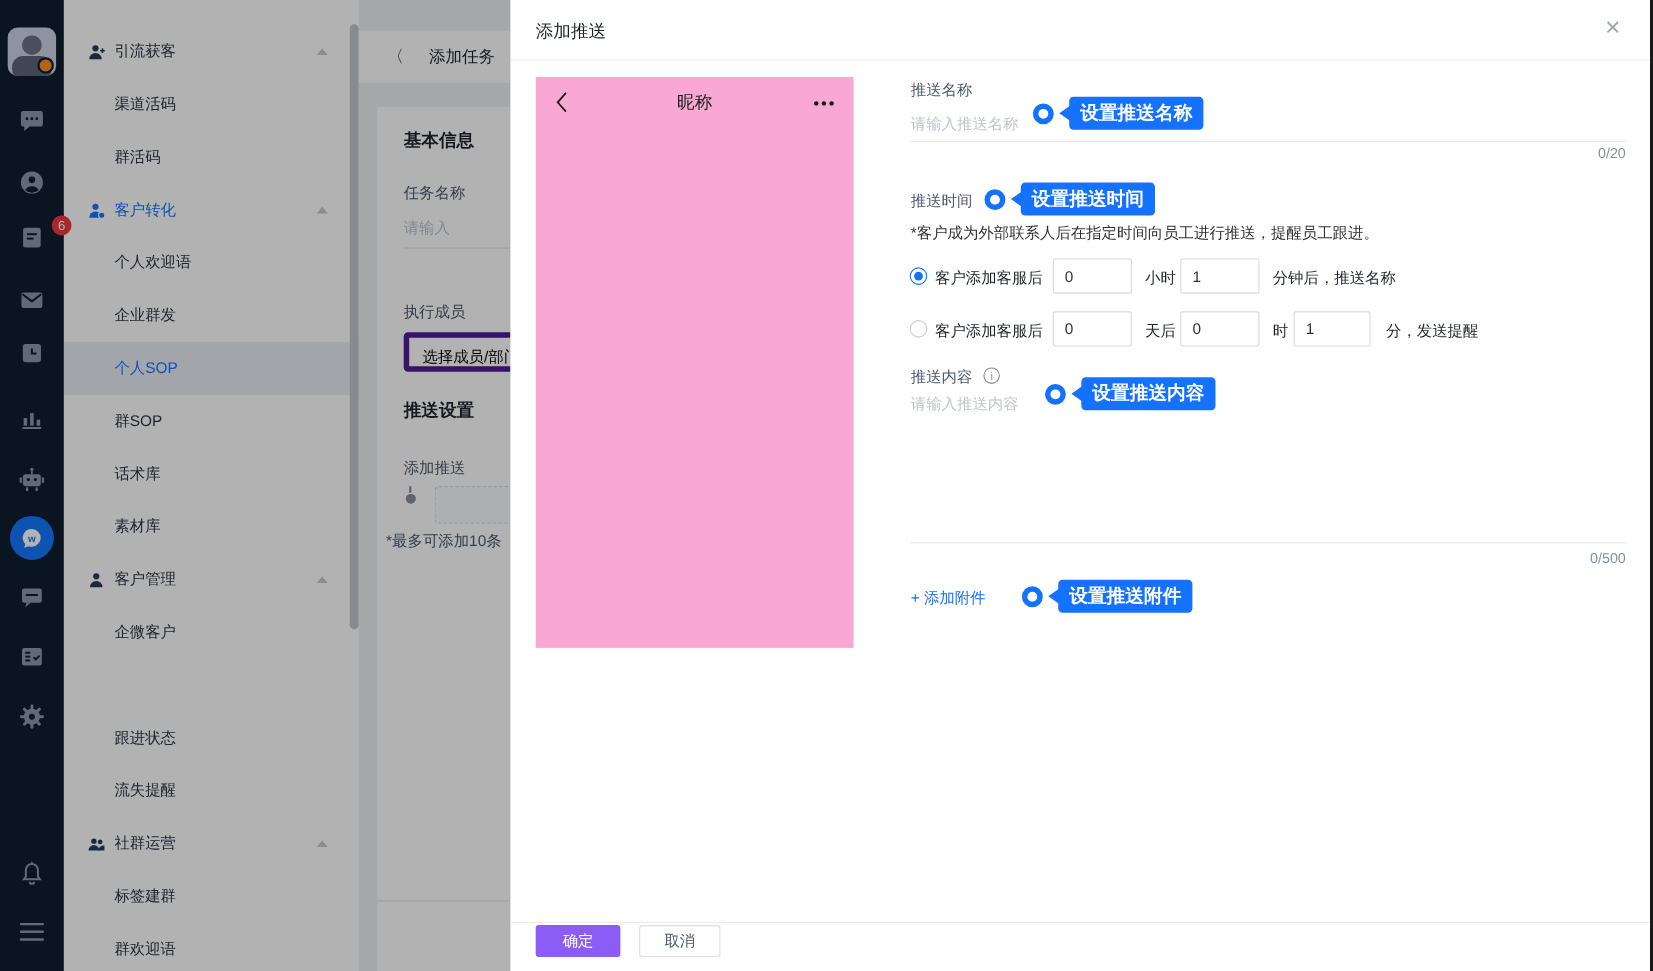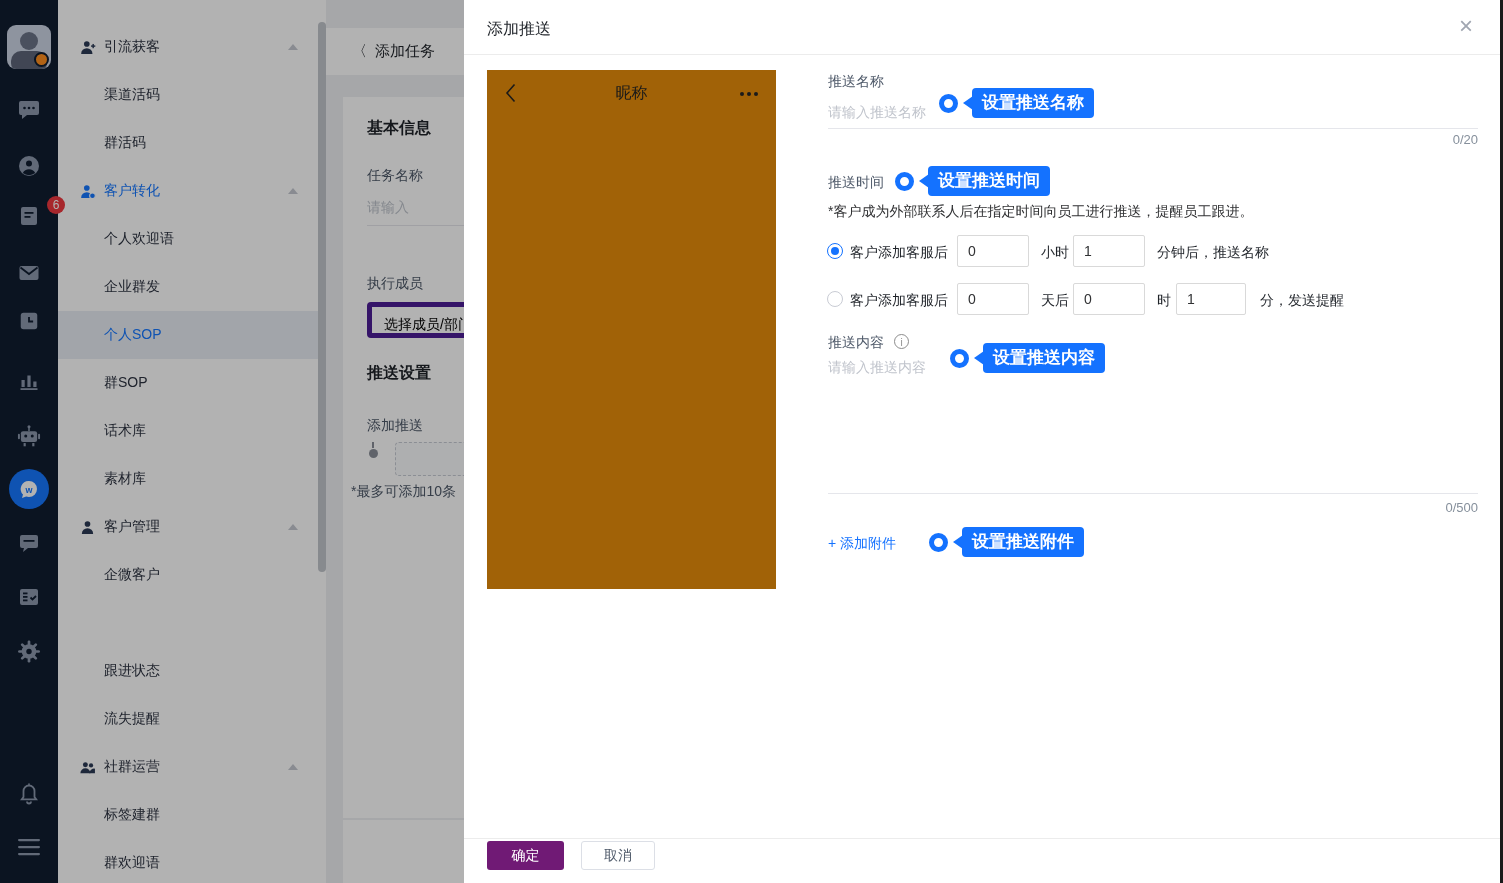--- a/index.html
+++ b/index.html
@@ -27,21 +27,21 @@
   .s-row.sel{background:#e9edf4;color:#1677ff;}
   .arrow{position:absolute;right:28px;top:50%;margin-top:-3px;width:0;height:0;
          border-left:5px solid transparent;border-right:5px solid transparent;border-bottom:6px solid #c4c8d0;}
   .gicon{display:inline-flex;width:17px;height:17px;align-items:center;justify-content:center;}
   .sb-scroll{position:absolute;left:318px;top:22px;width:8px;height:550px;border-radius:4px;background:#c2c6cc;z-index:12;}
 
   
   .content{position:absolute;left:326px;top:0;width:138px;height:883px;background:#eef0f3;z-index:8;}
   .page-head{position:absolute;left:0;top:28px;width:138px;height:47px;background:#fff;display:flex;align-items:center;}
   .page-head .bk{margin-left:26px;font-size:15px;color:#1f2329;}
-  .page-head .ttl{margin-left:8px;font-size:15px;color:#1f2329;}
+  .page-head .ttl{margin-left:23px;font-size:15px;color:#1f2329;}
   .card{position:absolute;left:17px;top:97px;width:121px;height:721px;background:#fff;overflow:hidden;}
   .card .h1{position:absolute;left:24px;font-size:16px;font-weight:bold;color:#1f2329;white-space:nowrap;}
   .card .lbl{position:absolute;left:24px;font-size:14px;color:#4e5969;white-space:nowrap;}
   .card .ph{position:absolute;left:24px;font-size:14px;color:#bfc4cc;white-space:nowrap;}
   .card .uline{position:absolute;left:24px;right:0;height:1px;background:#e5e6eb;}
   .card .selbox{position:absolute;left:24px;top:205px;width:110px;height:36px;border:5px solid #4c1d95;border-radius:4px;
                 box-sizing:border-box;font-size:14px;color:#000000;line-height:34px;padding-left:12px;white-space:nowrap;}
   .card .dragdot{position:absolute;left:26px;top:352px;width:9px;height:9px;border-radius:50%;background:#8a8f99;}
   .card .dragdot:before{content:"";position:absolute;left:3px;top:-7px;width:2px;height:6px;background:#8a8f99;}
   .card .dashadd{position:absolute;left:52px;top:345px;width:80px;height:32px;border:1px dashed #c8ccd4;border-radius:4px;background:#fafbfc;}
@@ -50,27 +50,27 @@
 
   
   .overlay{position:absolute;left:0;top:0;width:1503px;height:883px;background:rgba(0,0,0,0.3);z-index:50;}
 
   
   .modal{position:absolute;left:464px;top:0;width:1036px;height:883px;background:#fff;z-index:100;}
   .m-head{position:absolute;left:0;top:0;width:100%;height:55px;border-bottom:1px solid #ececec;box-sizing:border-box;}
   .m-title{position:absolute;left:23px;top:19px;font-size:16px;color:#1f2329;}
   .m-close{position:absolute;right:20px;top:12px;width:28px;height:28px;font-size:24px;line-height:28px;text-align:center;color:#a0a6b1;cursor:pointer;}
   .m-foot-line{position:absolute;left:0;top:838px;width:100%;height:1px;background:#ececec;}
-  .btn-primary{position:absolute;left:23px;top:841px;width:77px;height:29px;background:#701a75;border:none;border-radius:3px;
+  .btn-primary{position:absolute;left:23px;top:841px;width:77px;height:29px;background:#8b5cf6;border:none;border-radius:3px;
                color:#fff;font-size:14px;cursor:pointer;font-family:inherit;}
   .btn-plain{position:absolute;left:117px;top:841px;width:74px;height:29px;background:#fff;border:1px solid #dcdfe6;border-radius:3px;
              color:#4e5969;font-size:14px;cursor:pointer;box-sizing:border-box;font-family:inherit;}
 
   
-  .preview{position:absolute;left:23px;top:70px;width:289px;height:519px;background:#a16207;}
+  .preview{position:absolute;left:23px;top:70px;width:289px;height:519px;background:#f9a8d4;}
   .pv-title{position:absolute;left:0;top:13px;width:100%;text-align:center;font-size:16px;color:#1a1a1a;}
   .pv-back{position:absolute;left:18px;top:13px;cursor:pointer;}
   .pv-more{position:absolute;right:18px;top:22px;display:flex;gap:3px;cursor:pointer;}
   .pv-more i{width:4px;height:4px;border-radius:50%;background:#1a1a1a;}
 
   
   .f-lbl{position:absolute;font-size:14px;color:#4e5969;white-space:nowrap;}
   .f-ph{position:absolute;font-size:14px;color:#c0c4cc;white-space:nowrap;}
   .f-line{position:absolute;height:1px;background:#e5e6eb;}
   .f-count{position:absolute;right:22px;font-size:13px;color:#86909c;}

